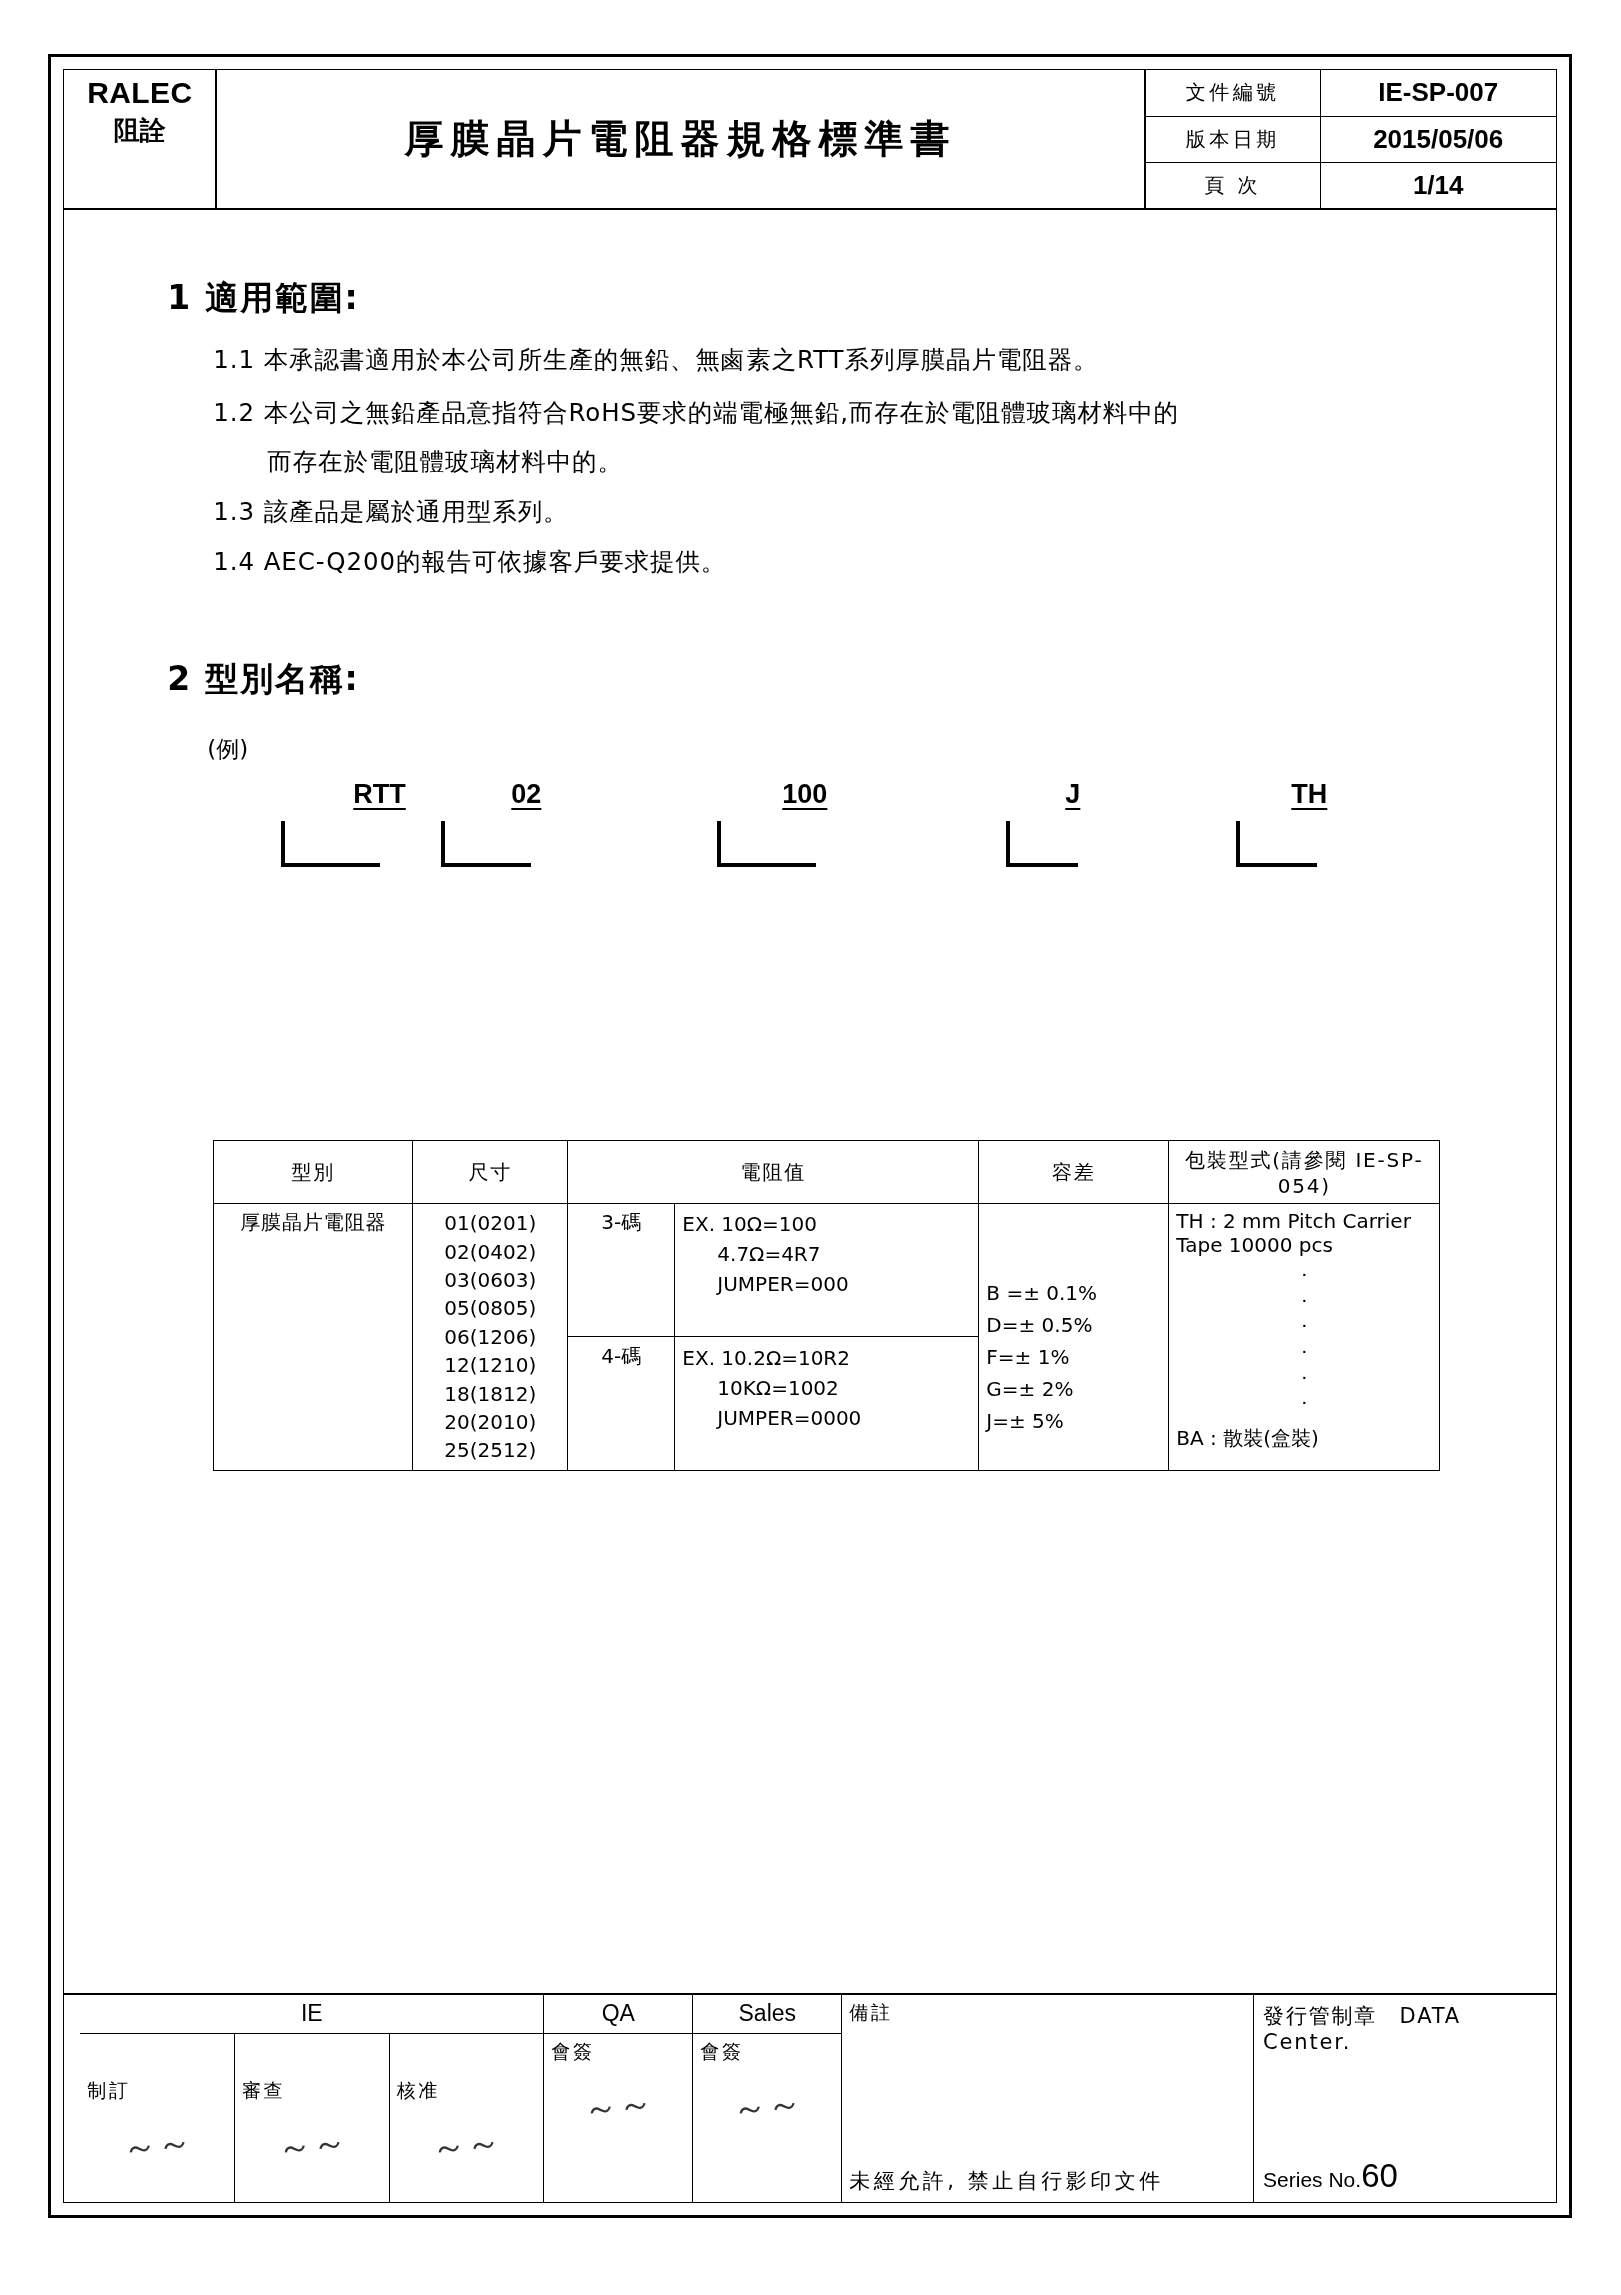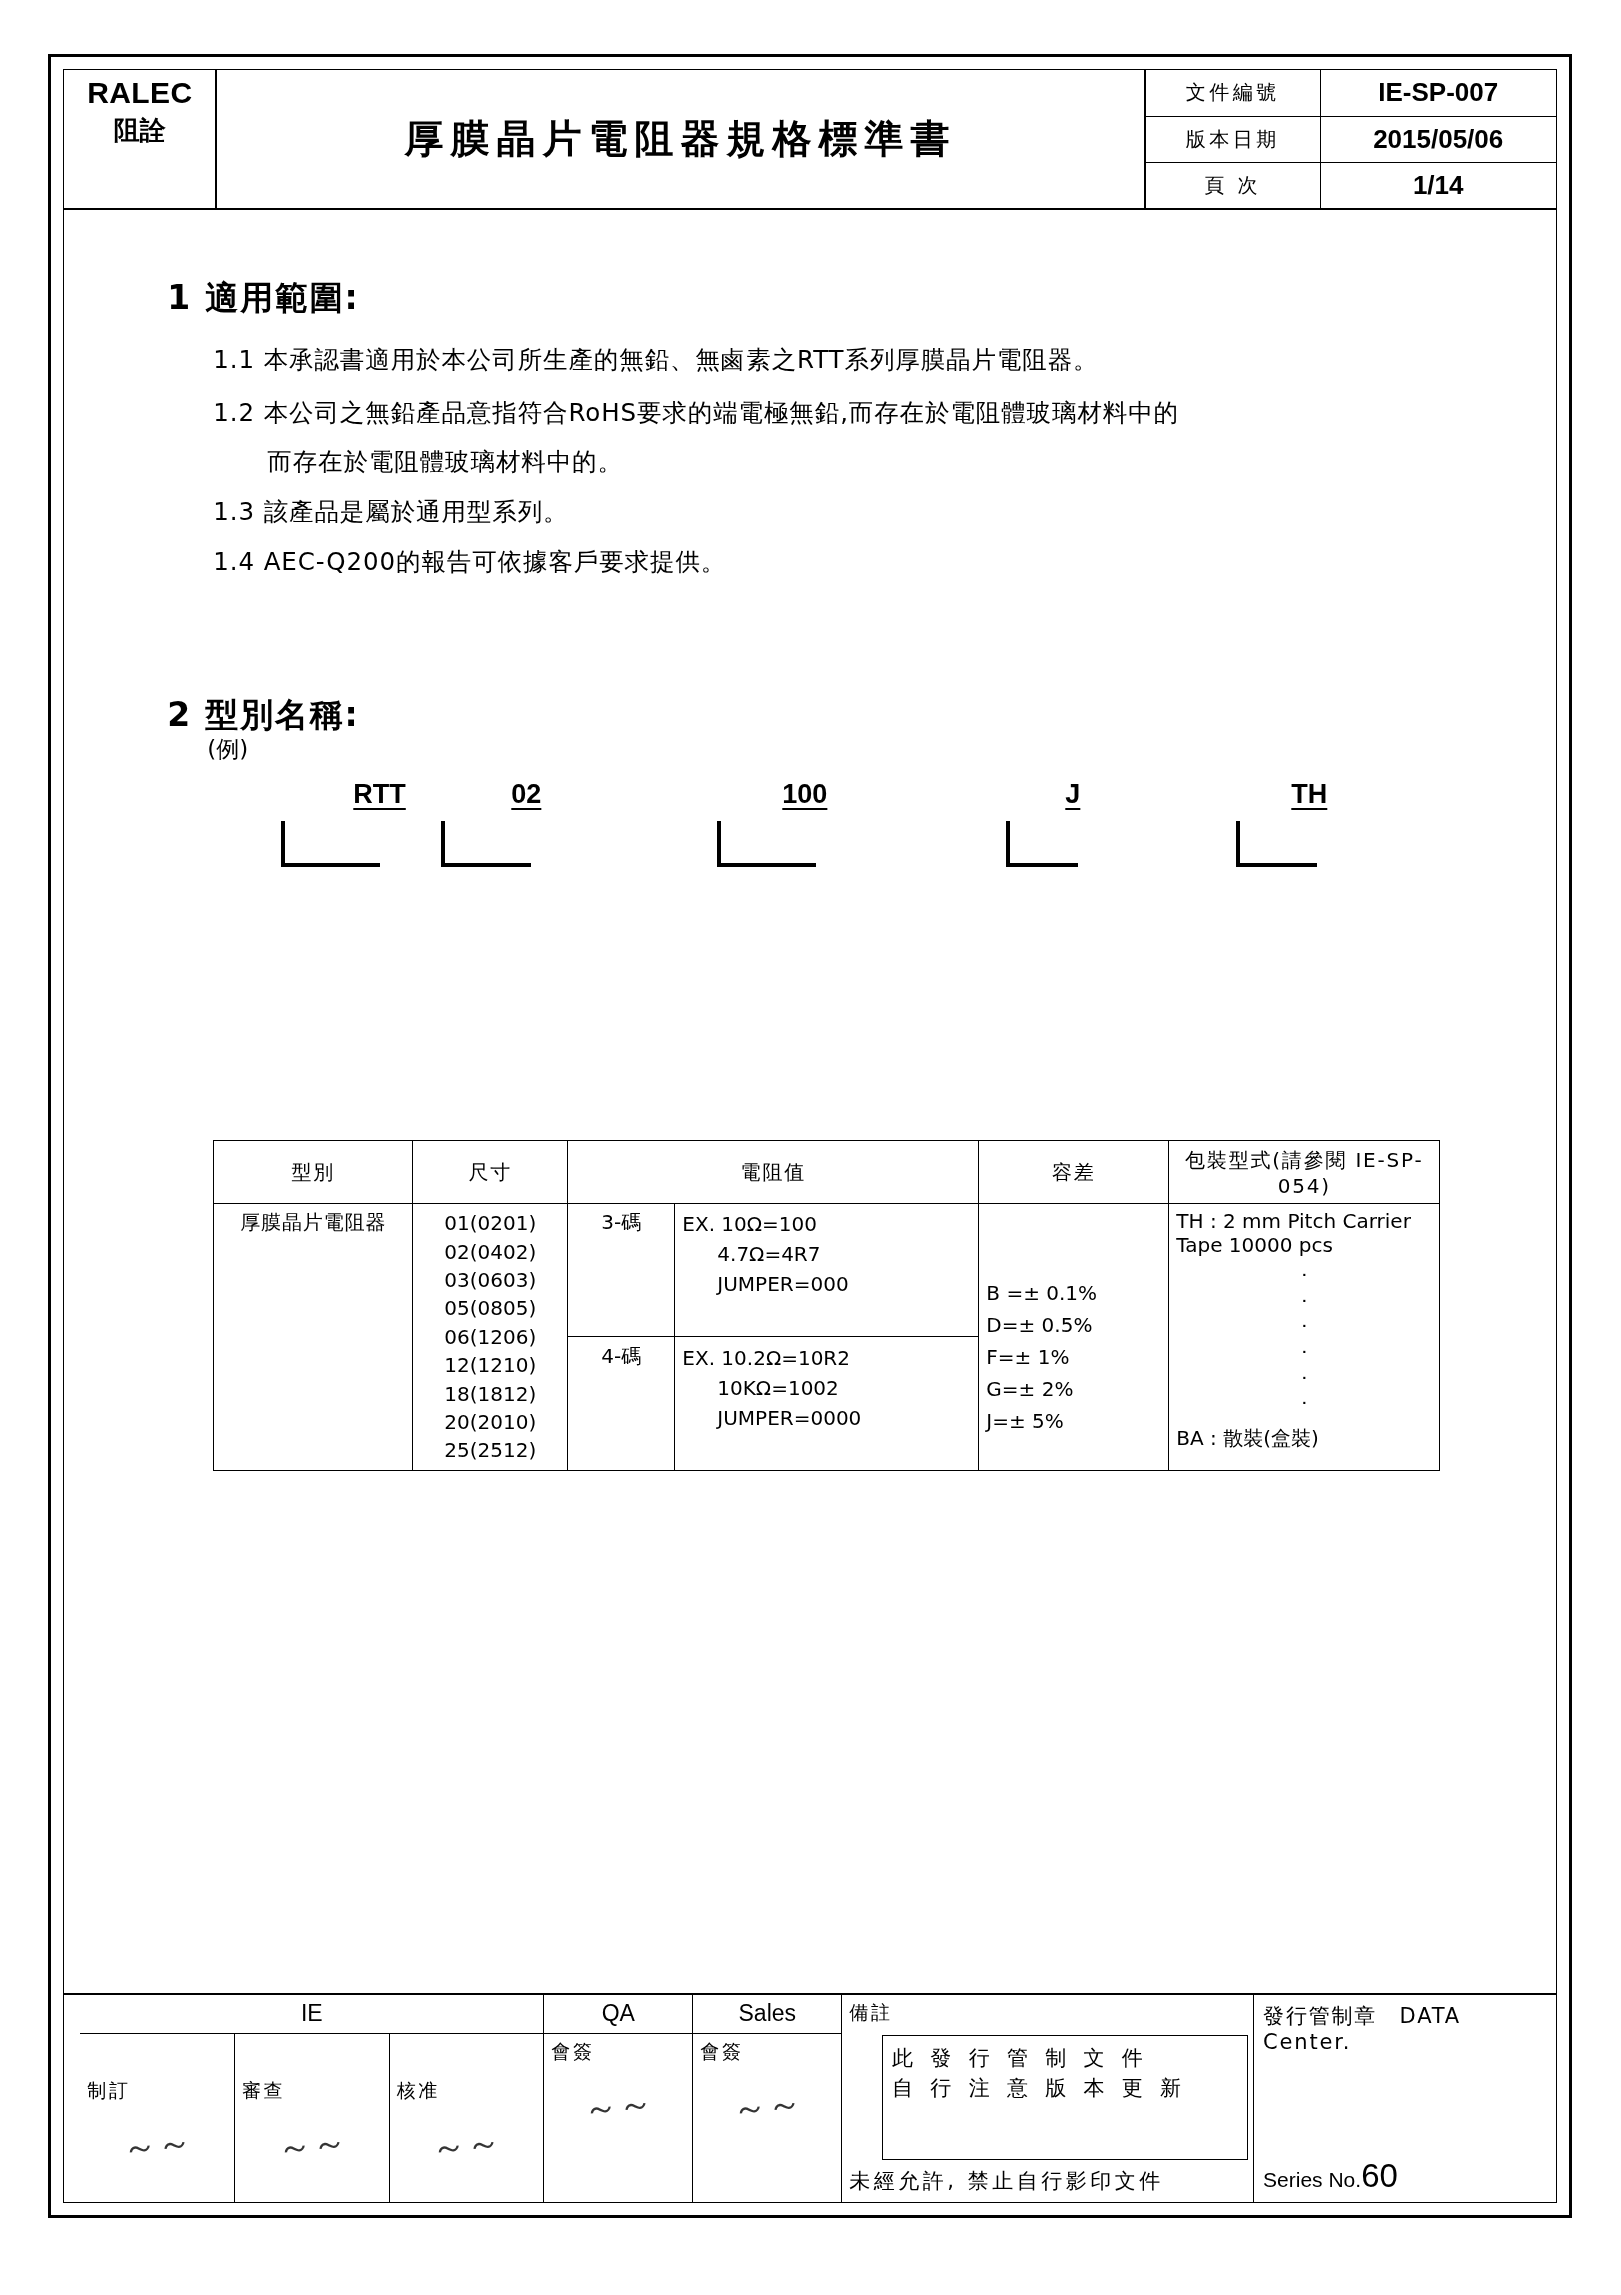--- a/index.html
+++ b/index.html
@@ -114,21 +114,21 @@
     overflow: hidden;
   }
 
   .sec-title {
     font-size: 33px;
     font-weight: bold;
     font-family: "DejaVu Sans", sans-serif;
     letter-spacing: 1.8px;
   }
   .sec1 { position: absolute; left: 103px; top: 66px; }
-  .sec2 { position: absolute; left: 103px; top: 447px; margin-top: 36px; }
+  .sec2 { position: absolute; left: 103px; top: 447px; }
 
   .clause {
     position: absolute;
     font-size: 24.5px;
     font-family: "DejaVu Sans", sans-serif;
     letter-spacing: 0.9px;
     white-space: nowrap;
   }
   .c11 { left: 149px; top: 133px; }
   .c12 { left: 149px; top: 186px; }
@@ -450,24 +450,20 @@
       </div>
 
       <div class="fcol" style="width: 149px;">
         <div class="f-sign-head">Sales</div>
         <div class="f-sub-label">會簽</div>
         <div class="sig">～～</div>
       </div>
 
       <div class="fcol" style="width: 412px;">
         <div class="f-note-head">備註</div>
-        <div class="note-box">
-          <div>此 發 行 管 制 文 件</div>
-          <div>自 行 注 意 版 本 更 新</div>
-        </div>
         <div class="note-bottom">未經允許, 禁止自行影印文件</div>
       </div>
 
       <div class="fcol" style="flex:1;">
         <div class="f-right-top">
           <span>發行管制章</span>
           <span style="margin-left:14px;">DATA Center.</span>
         </div>
         <div class="f-series">
           <span>Series No.</span><b>60</b>

